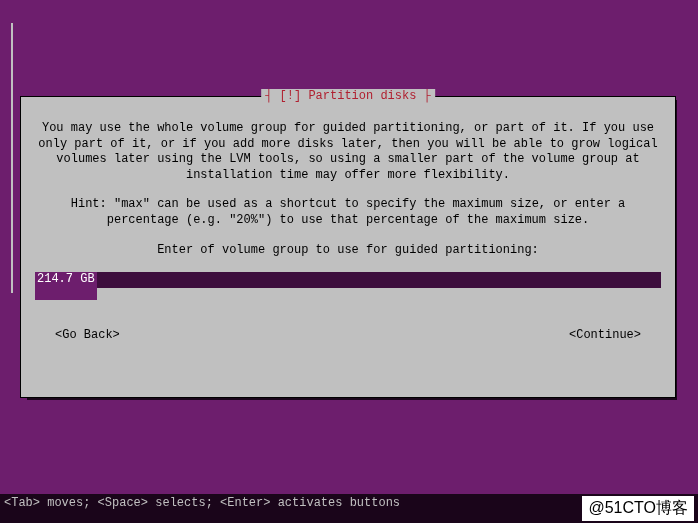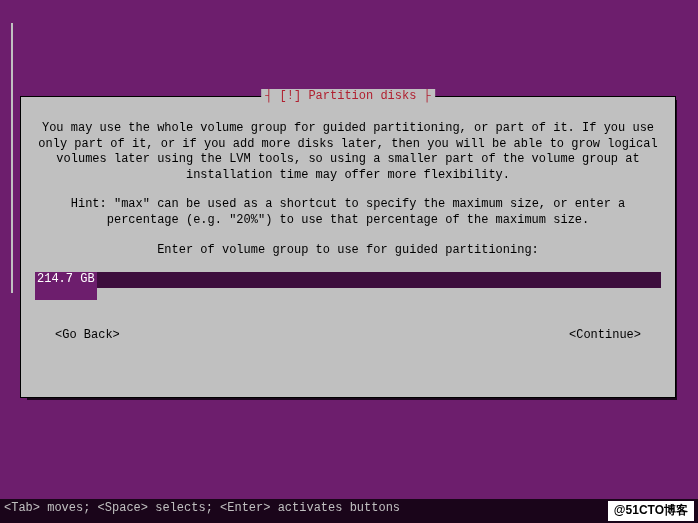--- a/index.html
+++ b/index.html
@@ -102,23 +102,23 @@
       display: flex;
       justify-content: space-between;
     }
     .footer-left {
       white-space: pre;
     }
     .watermark {
       background: #fff;
       color: #000;
       font-family: Arial, sans-serif;
-      font-size: 12px;
+      font-size: 16px;
       padding: 2px 6px;
-      font-weight: bold;
+      font-weight: normal;
     }
   </style>
 </head>
 <body>
 
 <div class="outer-frame"></div>
 
 <div class="dialog-shadow"></div>
 
 <div class="dialog">

